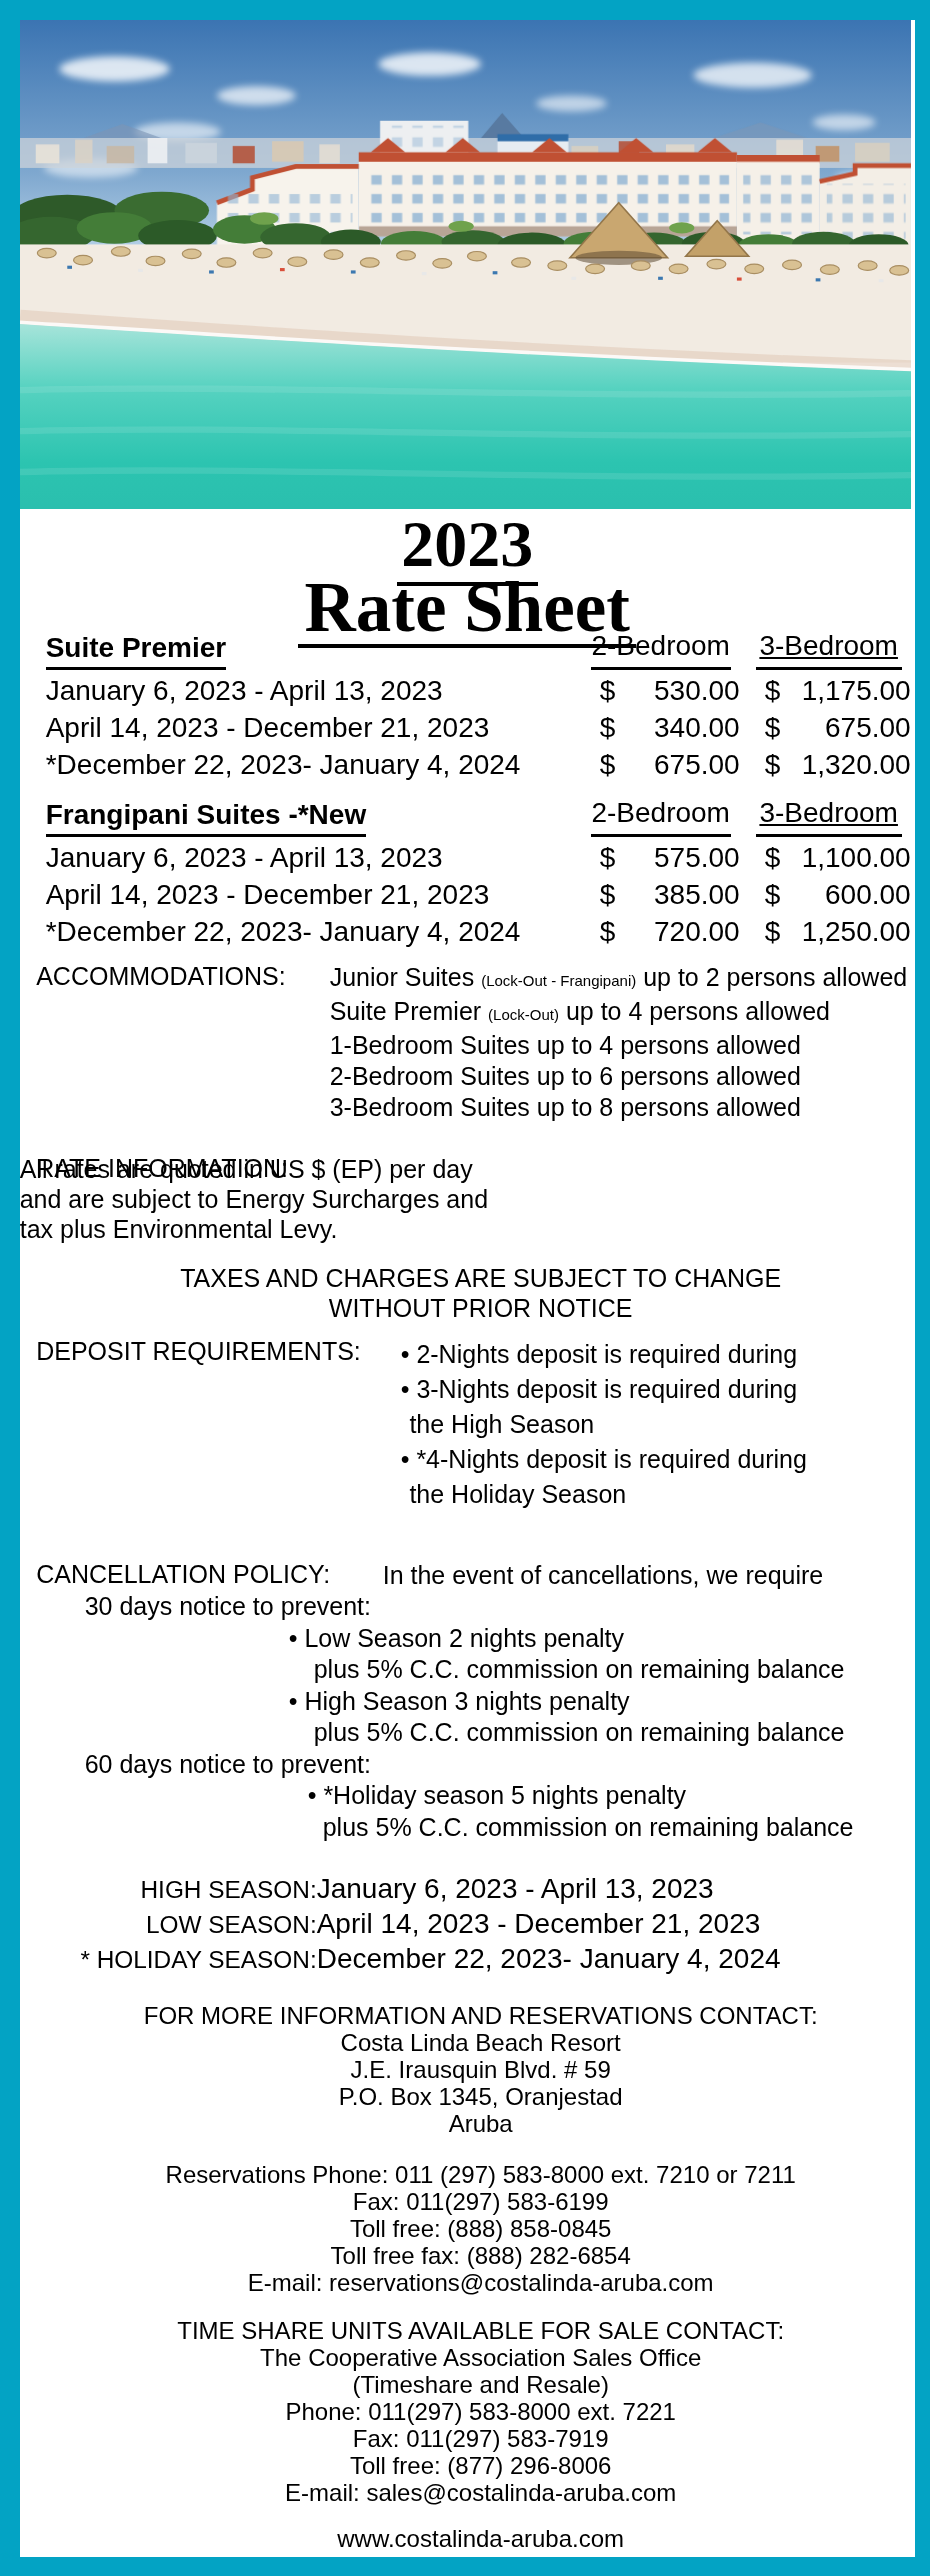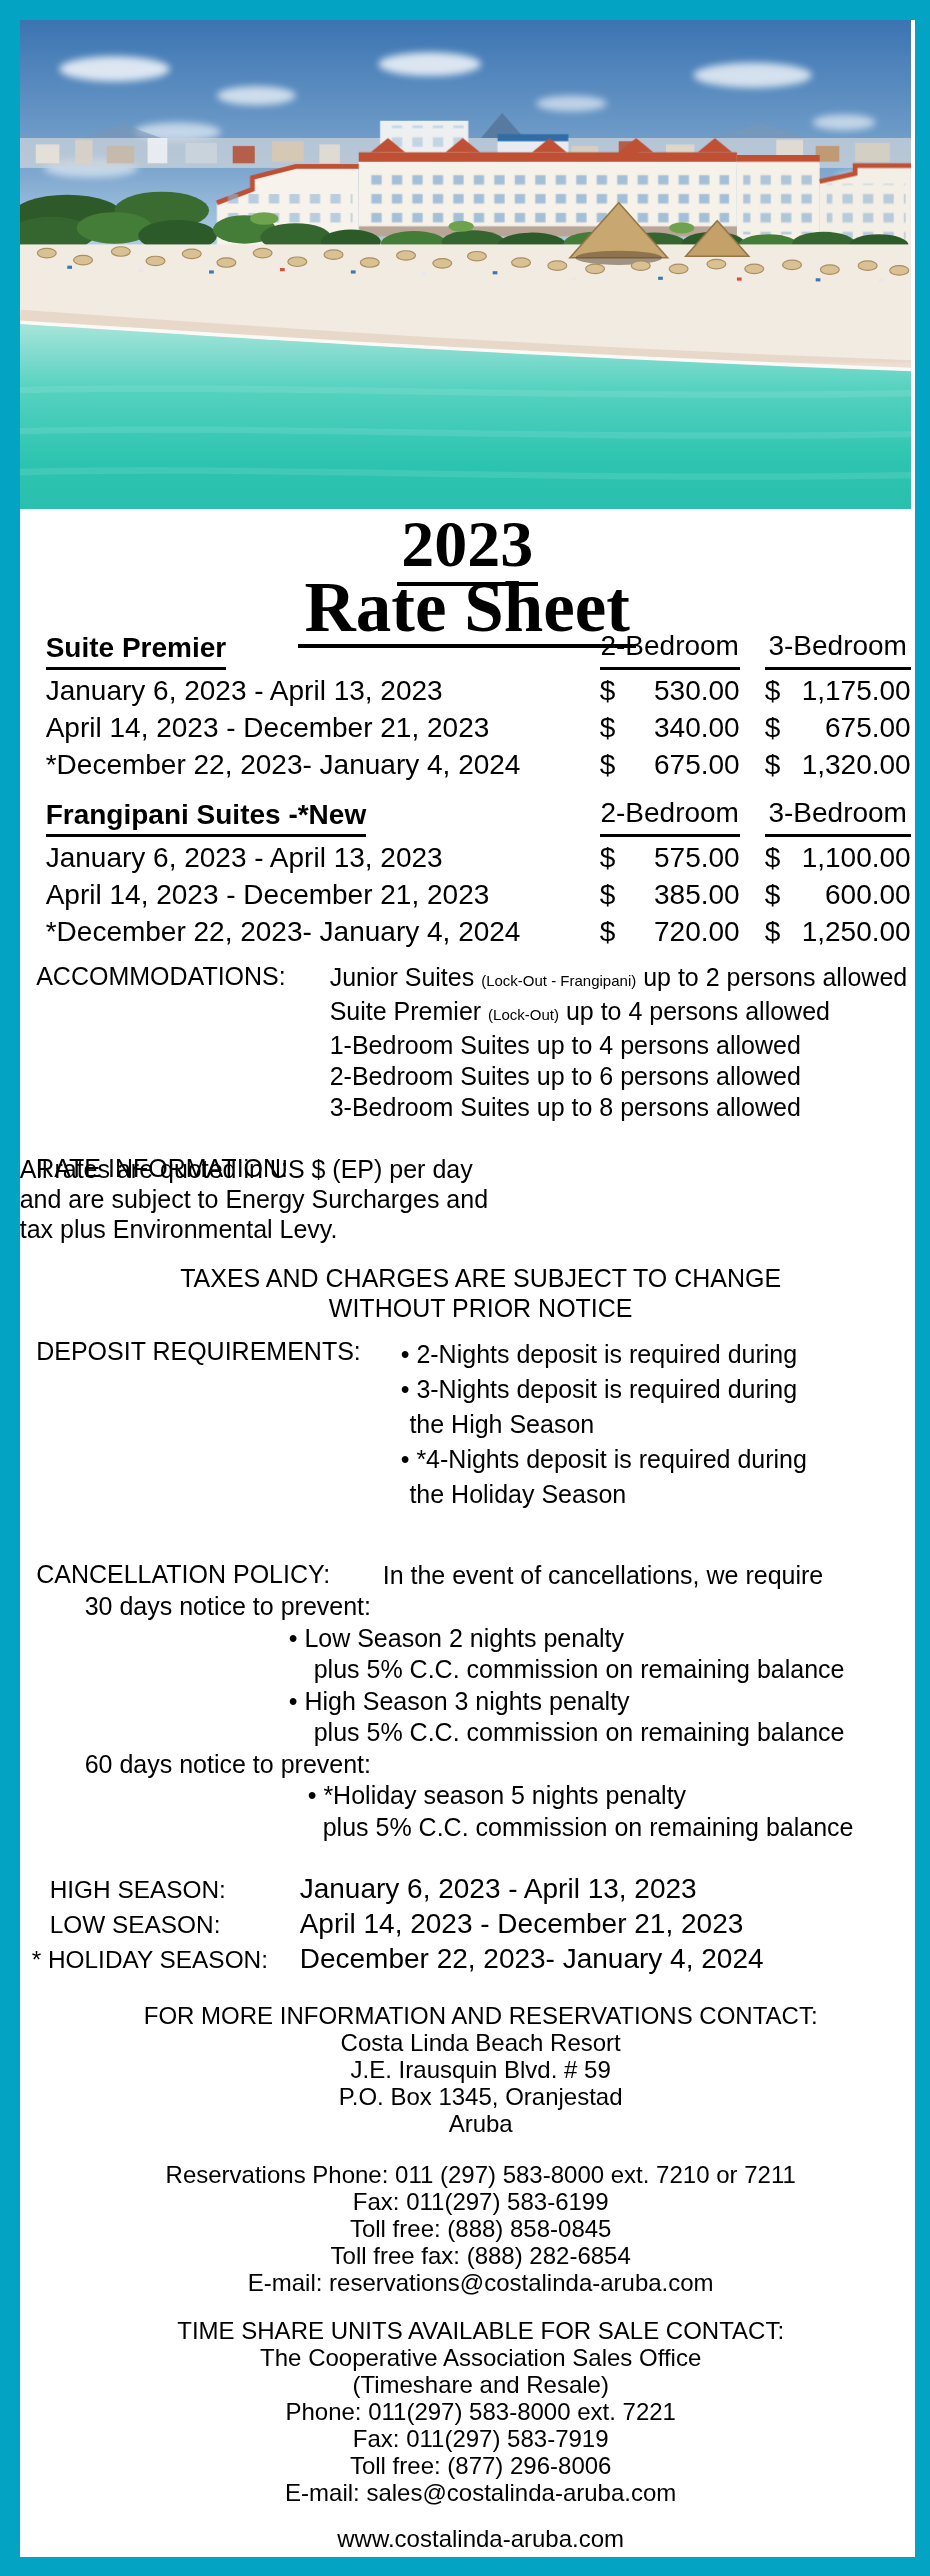--- a/index.html
+++ b/index.html
@@ -17,21 +17,21 @@
   .h2 { top:553px; text-align:center; }
   .h2 span { display:inline-block; font-family:"Liberation Serif", serif; font-weight:700; font-size:71px; line-height:68px; padding:0 6.3px 3.2px 6.3px; border-bottom:4.7px solid #000; }
 
   
   .rtable { left:26px; width:865px; font-size:28px; }
   .t1 { top:614px; } .t2 { top:781px; }
   .t-head { display:flex; align-items:flex-end; height:36px; }
   .t-name { flex:1; }
   .t-name span { display:inline-block; font-weight:600; border-bottom:3.2px solid #000; padding-bottom:2.4px; }
   .t-col { width:140px; margin-right:25px; text-align:center; border-bottom:3.2px solid #000; padding-bottom:5px; }
-  .t-col3 { width:146px; margin-right:0; }
+  .t-col3 { width:146px; margin-right:9px;text-decoration:underline; }
   .t-rows { margin-top:3.2px; }
   .t-row { display:flex; align-items:center; height:37px; }
   .t-period { flex:1; }
   .money { width:140px; margin-right:25px; display:flex; justify-content:space-between; }
   .money3 { width:146px; margin-right:0; }
   .lbl { position:absolute; left:16.5px; top:0; font-size:25px; }
 
   .accom { top:942px; } .accom .content { margin-left:310px; }
   .accom .content div { line-height:31px; font-size:25px; }
   .small-par { font-size:15px; }
@@ -46,21 +46,21 @@
   .deposit .content div { line-height:35px; font-size:25px; }
   .deposit .content .cont { padding-left:8.7px; }
 
   .cancel { top:1540px; }
   .cancel .intro { position:absolute; left:363px; top:0; font-size:25px; line-height:31.5px; }
   .cancel .lines { padding-top:31.5px; }
   .cancel .lines div { line-height:31.5px; font-size:25px; }
   .i1 { padding-left:65px; } .i2 { padding-left:269px; } .i3 { padding-left:294px; }
   .i2b { padding-left:288px; } .i3b { padding-left:303px; }
 
-  .seasons { top:1853px; left:12px; }
+  .seasons { top:1853px; left:29px;text-align:right; }
   .season-row { display:flex; align-items:baseline; height:35px; }
   .season-row .slbl { width:268px; font-size:24.4px; padding-left:18px; }
   .season-row.holiday .slbl { padding-left:0; }
   .season-row .sval { font-size:28px; }
 
   .centered { left:31.5px; width:859px; text-align:center; }
   .centered div { line-height:27px; font-size:24px; }
   .contact { top:1982px; } .phones { top:2141px; } .timeshare { top:2297px; } .site { top:2505px; }
 </style>
 </head>

